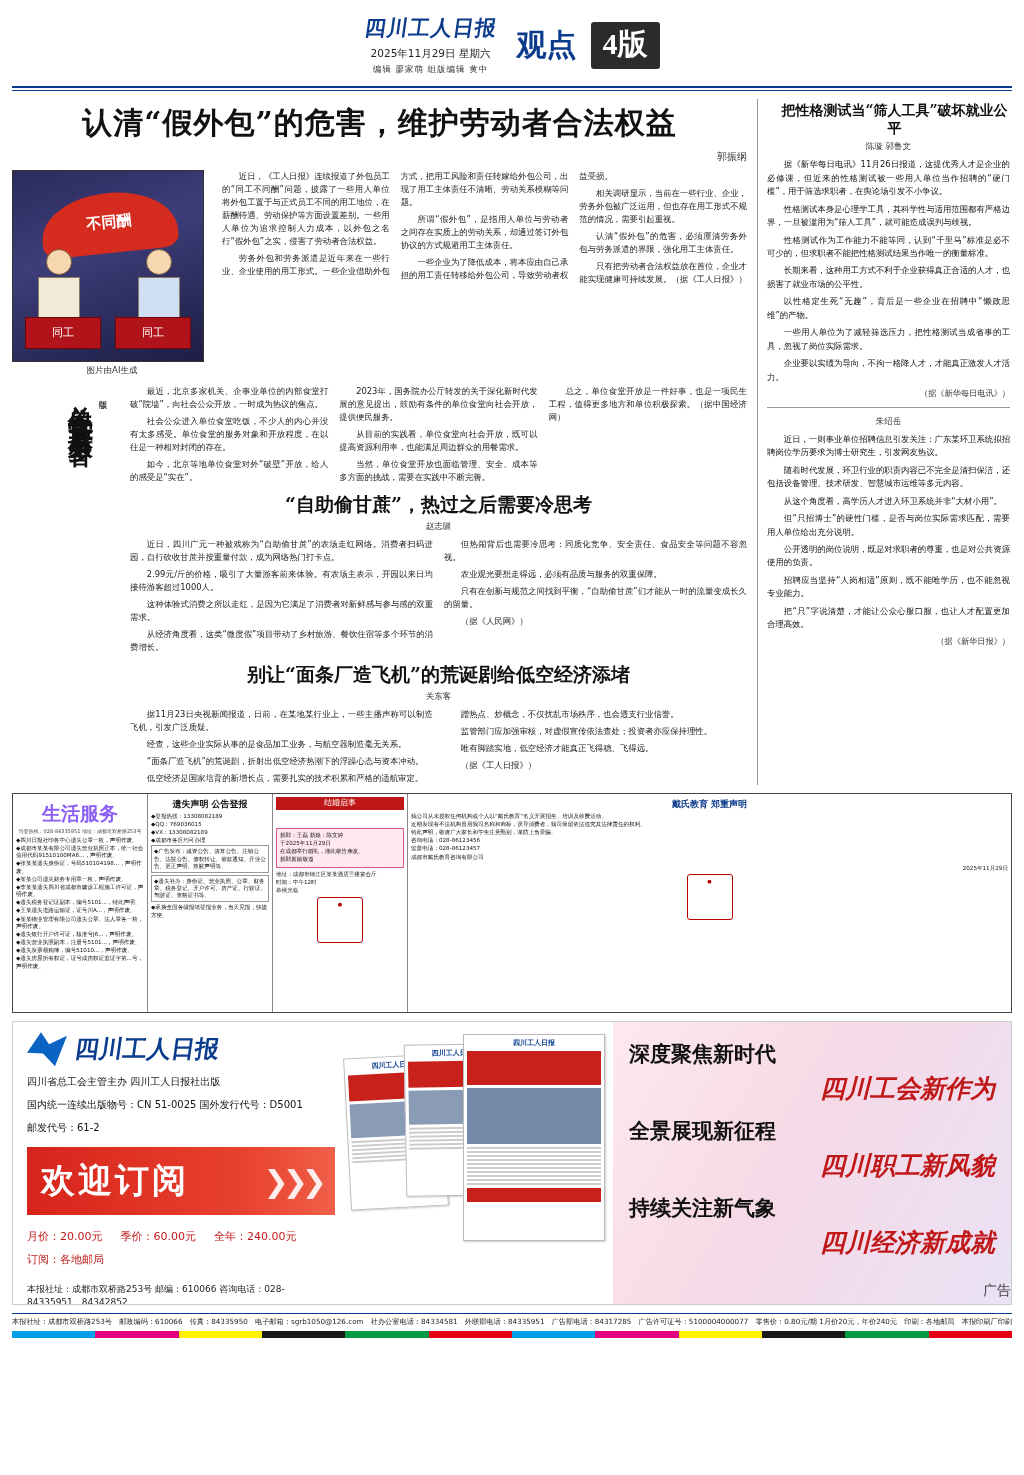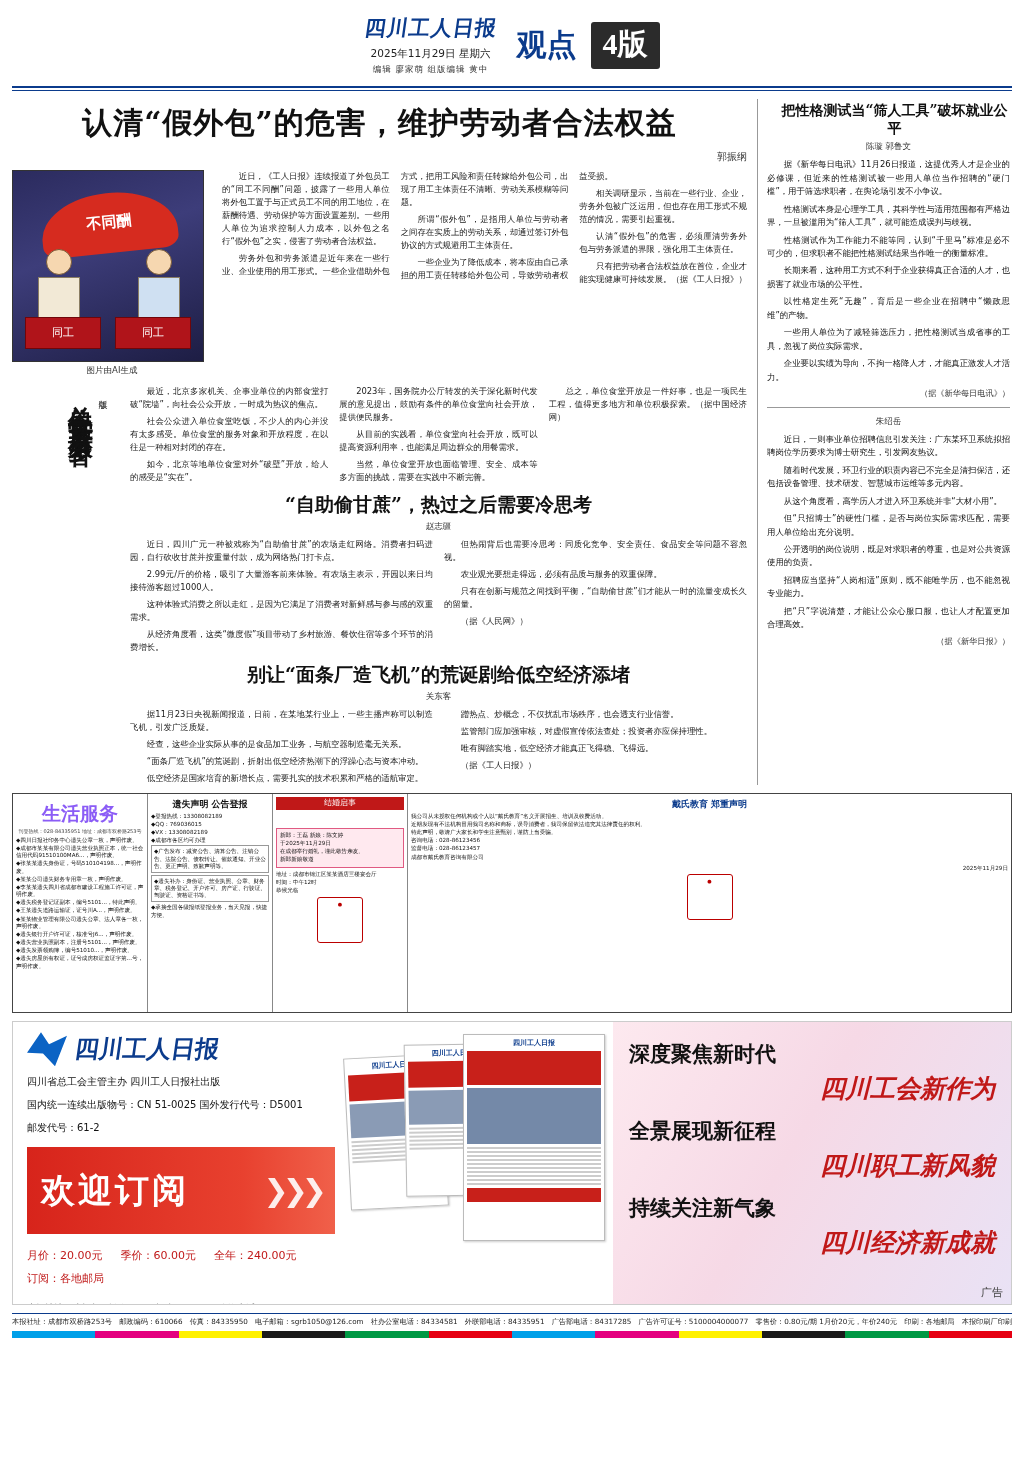--- a/index.html
+++ b/index.html
@@ -131,21 +131,21 @@
   .promo-logo .swoosh{
     width:40px;height:34px;background:#0b63c4;
     clip-path:polygon(0 60%,35% 0,55% 35%,100% 10%,70% 100%,40% 62%);
   }
   .promo-logo .nm{
     font-family:"DejaVu Serif","Liberation Serif",serif;
     font-size:24px;font-weight:bold;color:#0b3b8c;transform:skewX(-8deg);
   }
   .promo-left .ln{font-size:10px;margin-top:9px;color:#111;}
   .promo-banner{
-    margin-top:12px;height:87px;background:linear-gradient(90deg,#d7241b 0%,#e8412f 70%,#f0604a 100%);
+    margin-top:12px;height:68px;background:linear-gradient(90deg,#d7241b 0%,#e8412f 70%,#f0604a 100%);
     display:flex;align-items:center;justify-content:space-between;padding:0 14px;box-sizing:border-box;
   }
   .promo-banner .txt{
     font-family:"DejaVu Serif","Liberation Serif",serif;
     color:#fff;font-size:34px;font-weight:bold;letter-spacing:3px;
   }
   .promo-banner .arrows{color:#fff;font-size:30px;letter-spacing:-6px;opacity:.9;}
   .promo-prices{margin-top:14px;font-size:11px;color:#c01818;display:flex;gap:18px;}
   .promo-sub{font-size:11px;color:#c01818;margin-top:8px;}
   .promo-foot{font-size:9px;color:#222;margin-top:16px;}
@@ -160,21 +160,21 @@
   .mini-paper .mp-img{height:34px;background:#8a9bb5;margin:3px;}
   .mini-paper .mp-lines{margin:3px;}
   .mini-paper .mp-lines div{height:2px;background:#ccc;margin-bottom:2px;}
 
   .promo-right{flex:1;position:relative;background:linear-gradient(120deg,#fde9ef 0%,#f6d9e6 45%,#e9e2f5 100%);padding:18px 16px;box-sizing:border-box;}
   .promo-right .pr-l1,.promo-right .pr-l3,.promo-right .pr-l5{
     font-family:"DejaVu Serif","Liberation Serif",serif;font-size:21px;font-weight:bold;color:#111;margin-bottom:4px;}
   .promo-right .pr-l2,.promo-right .pr-l4,.promo-right .pr-l6{
     font-family:"DejaVu Serif","Liberation Serif",serif;font-size:25px;font-weight:bold;color:#c01818;
     text-align:right;margin-bottom:12px;font-style:italic;}
-  .ad-mark{position:absolute;right:8px;bottom:4px;font-size:11px;color:#444;}
+  .ad-mark{position:absolute;right:0;bottom:4px;font-size:14px;color:#444;}
 
   
   .foot-rule{border-top:1px solid #0b3b8c;margin:8px 12px 0 12px;}
   .footer{display:flex;justify-content:space-between;font-size:7.2px;color:#222;padding:3px 12px 0 12px;}
   .colorbar{display:flex;height:7px;margin:4px 12px 0 12px;}
   .colorbar div{flex:1;}
 </style>
 </head>
 <body>
 

